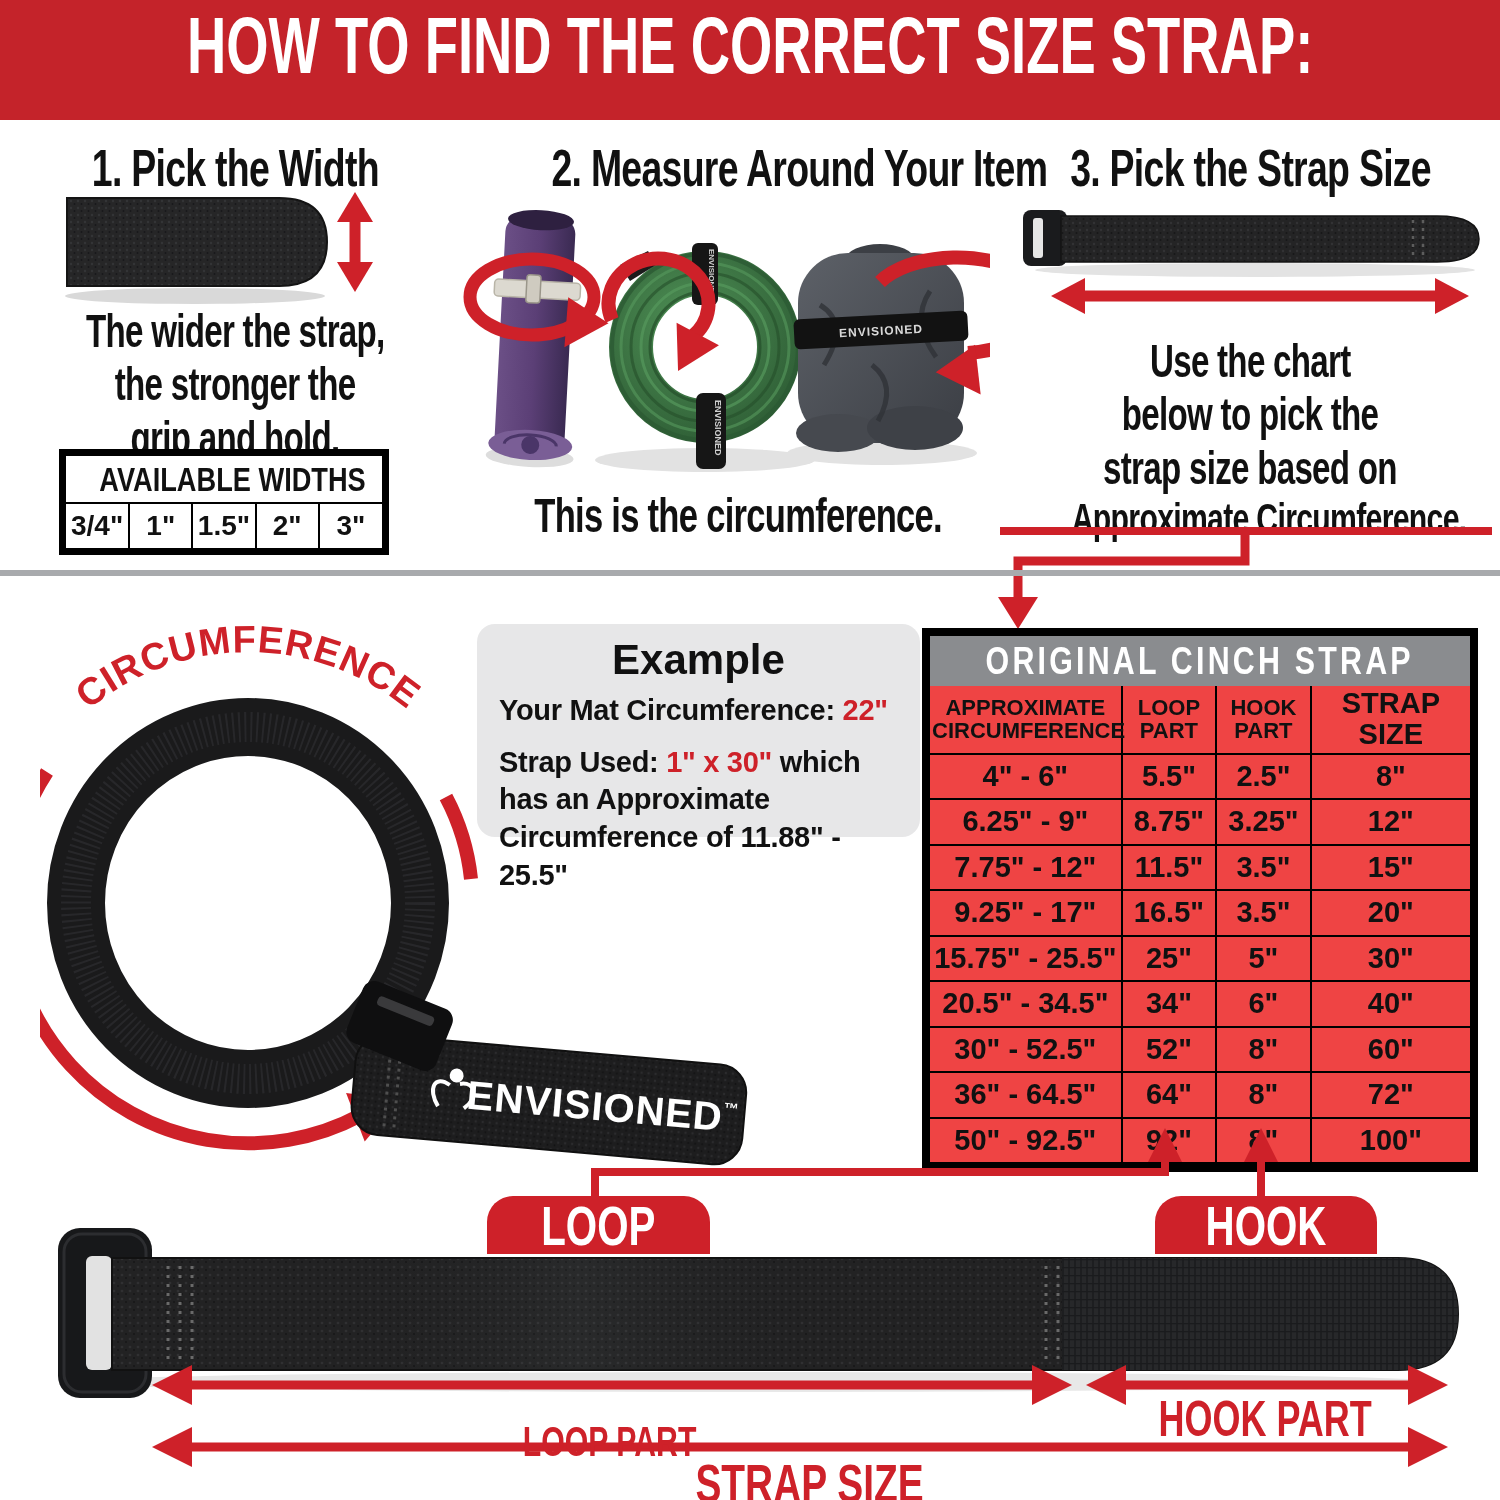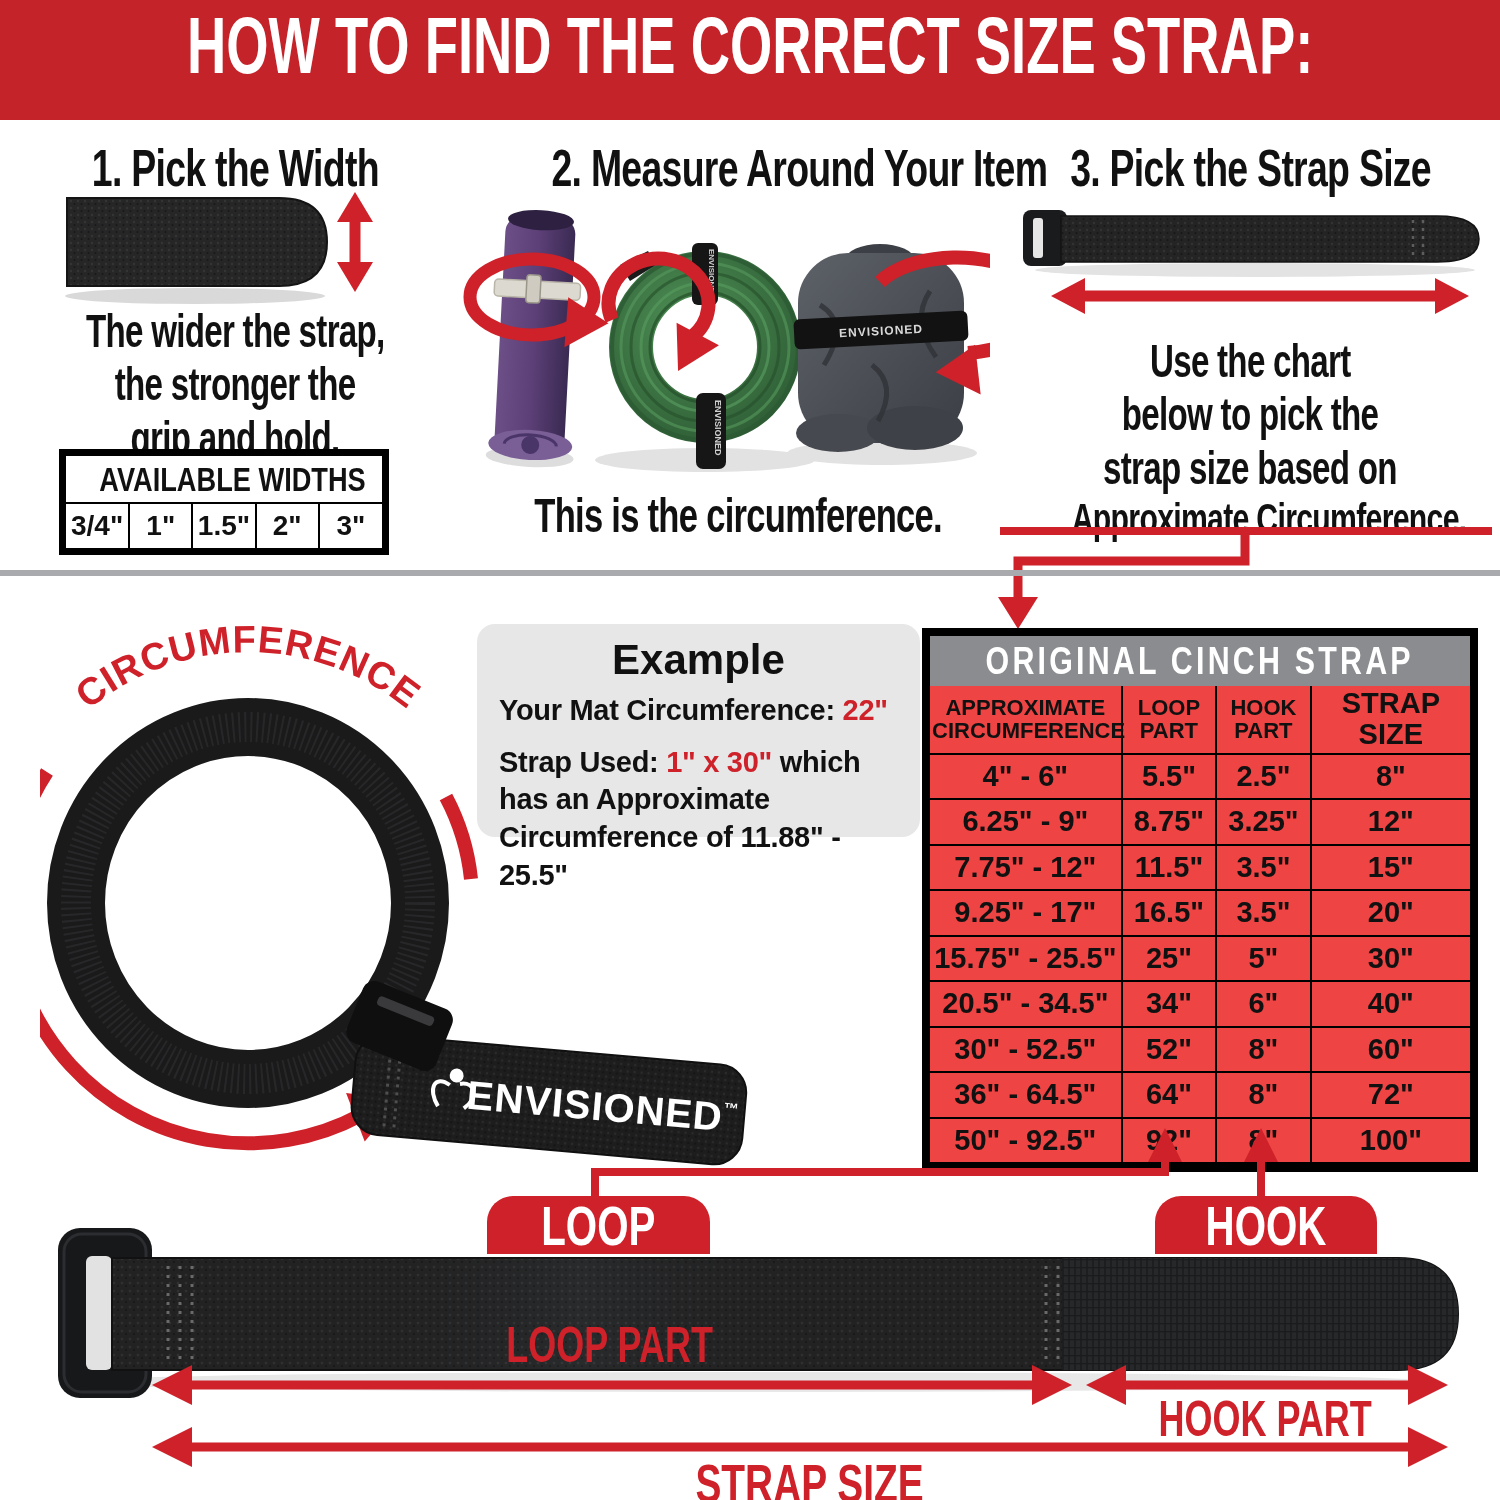--- a/index.html
+++ b/index.html
@@ -436,21 +436,21 @@
     </g>
   </svg>
 
   <div class="tab abs" style="left:487px;top:1196px;width:223px;height:58px;">
     <span class="t cond">LOOP</span>
   </div>
   <div class="tab abs" style="left:1155px;top:1196px;width:222px;height:58px;">
     <span class="t cond">HOOK</span>
   </div>
 
-  <div class="redlabel abs" style="left:450px;top:1316px;width:320px;font-size:50px;">
+  <div class="redlabel abs" style="left:450px;top:1418px;width:320px;font-size:42px;">
     <span class="cond">LOOP PART</span>
   </div>
   <div class="redlabel abs" style="left:1108px;top:1390px;width:315px;font-size:50px;">
     <span class="cond">HOOK PART</span>
   </div>
   <div class="redlabel abs" style="left:650px;top:1452px;width:320px;font-size:54px;">
     <span class="cond">STRAP SIZE</span>
   </div>
 
 </div>

